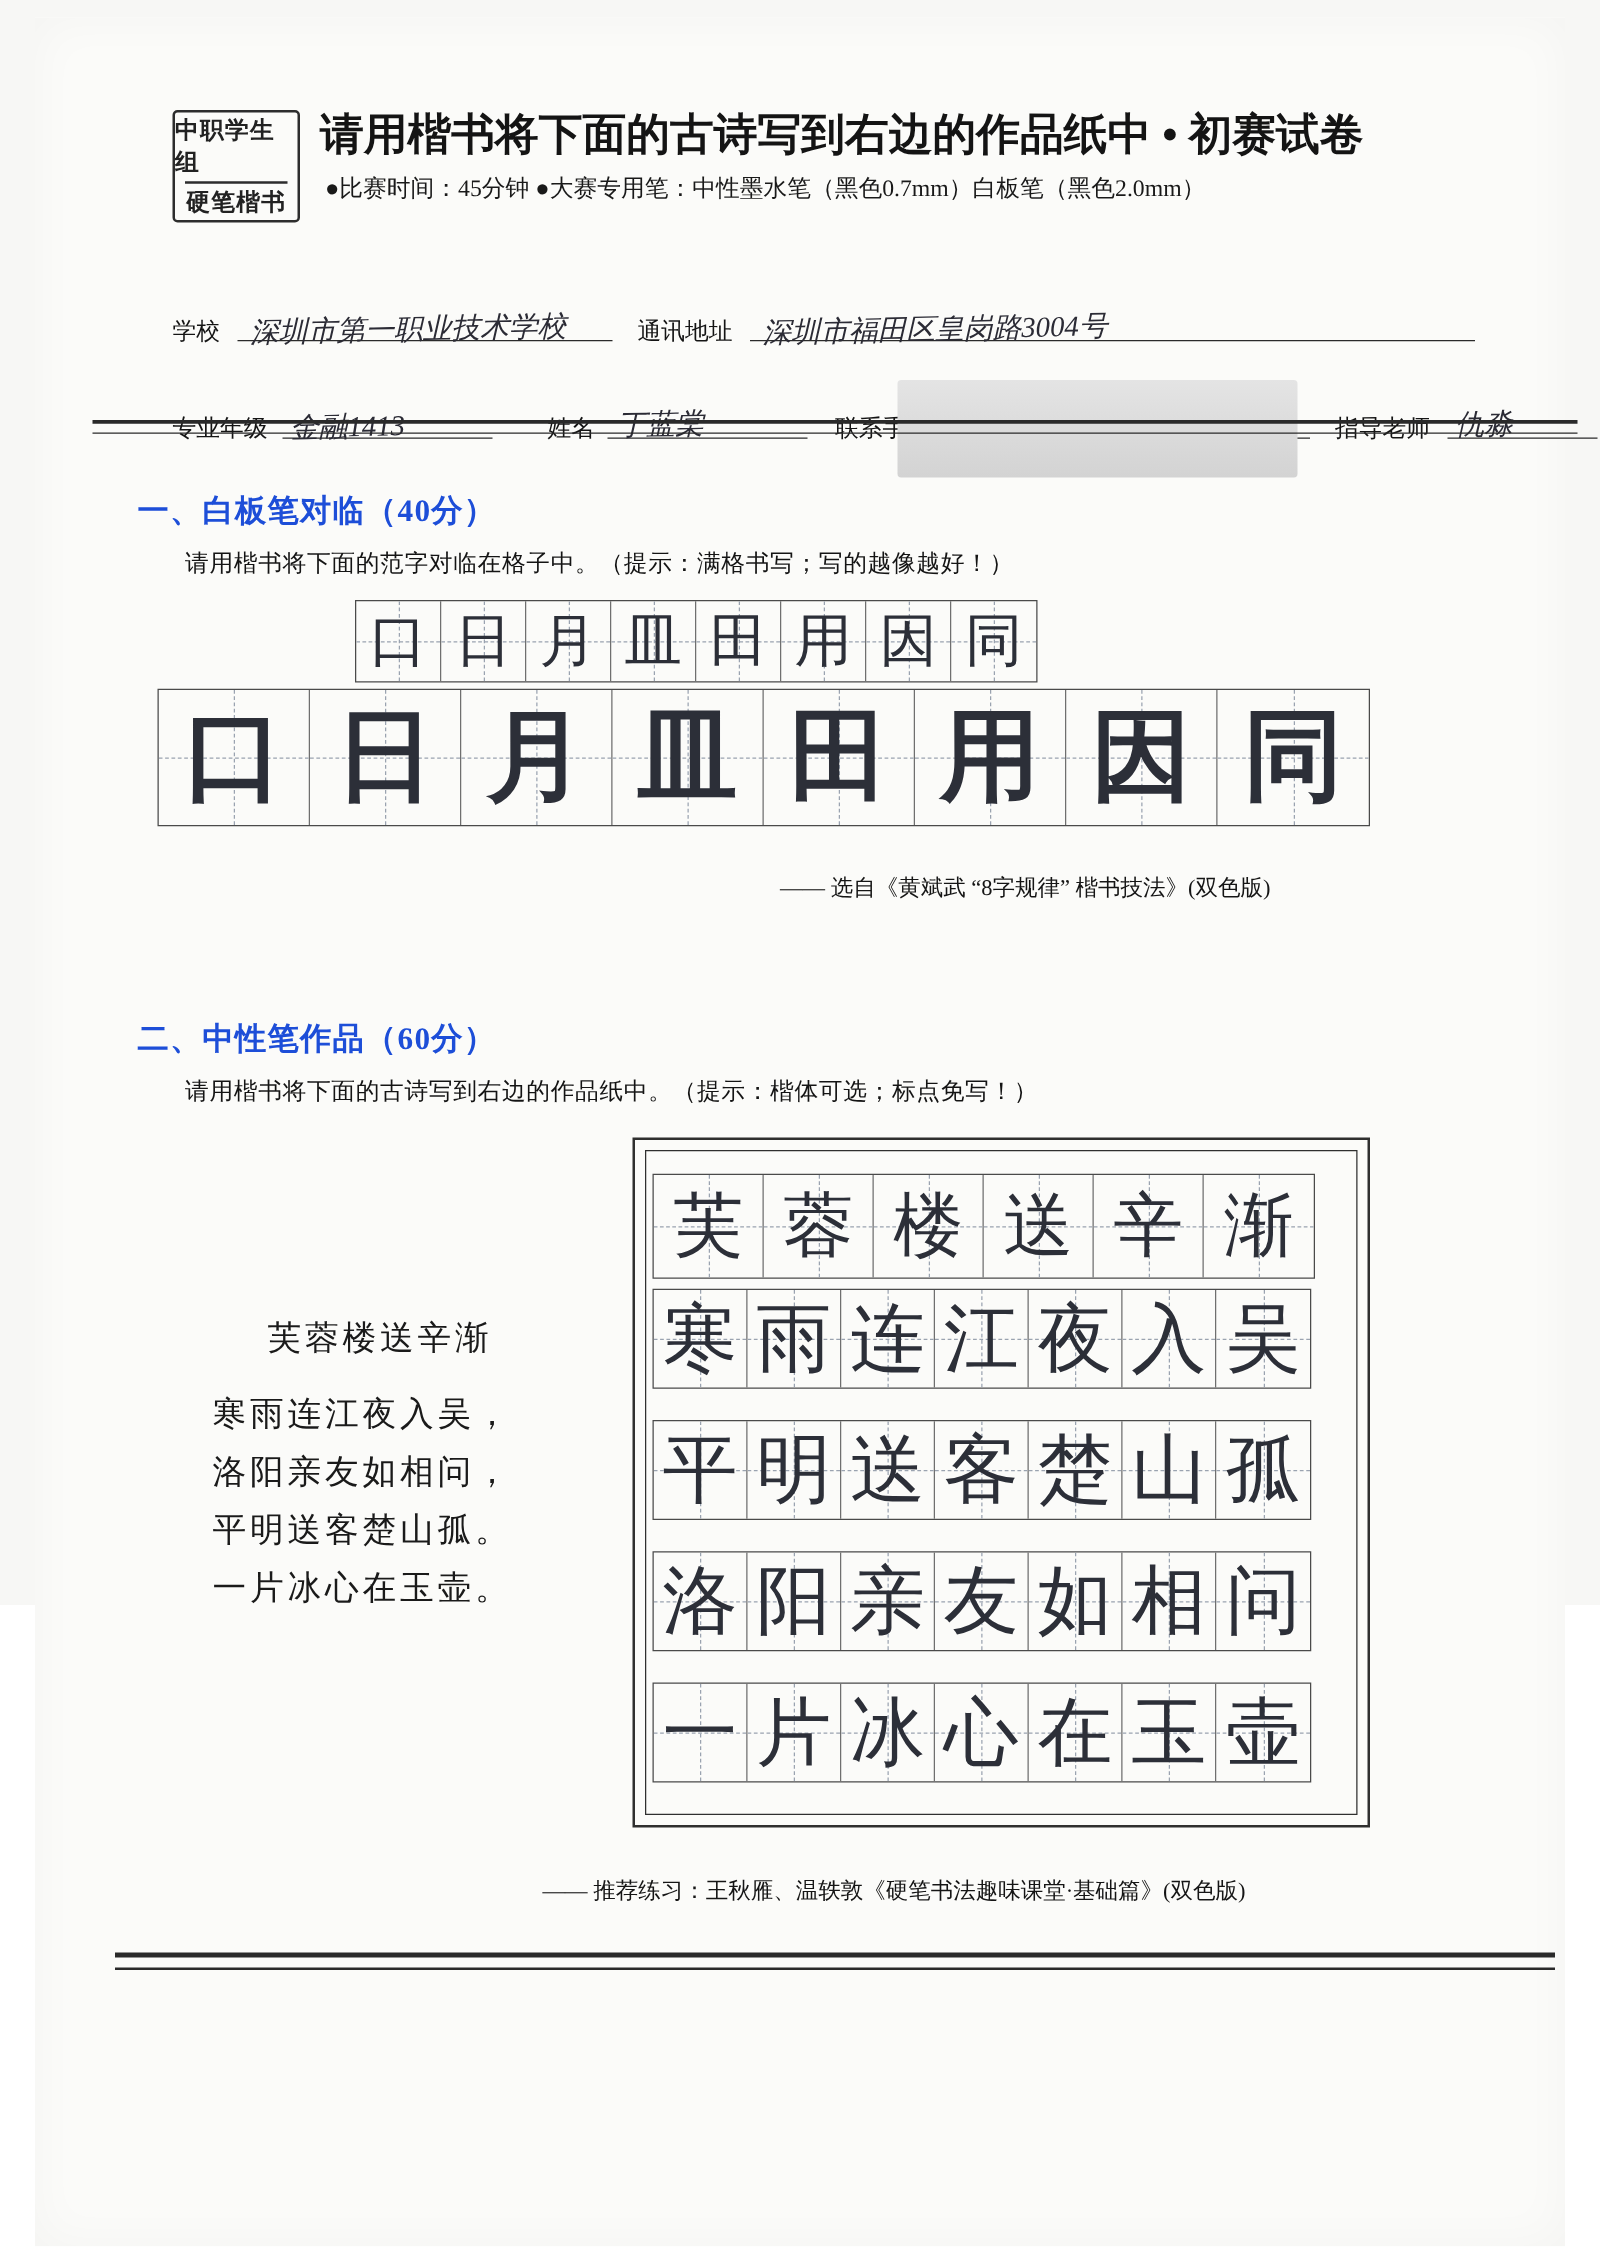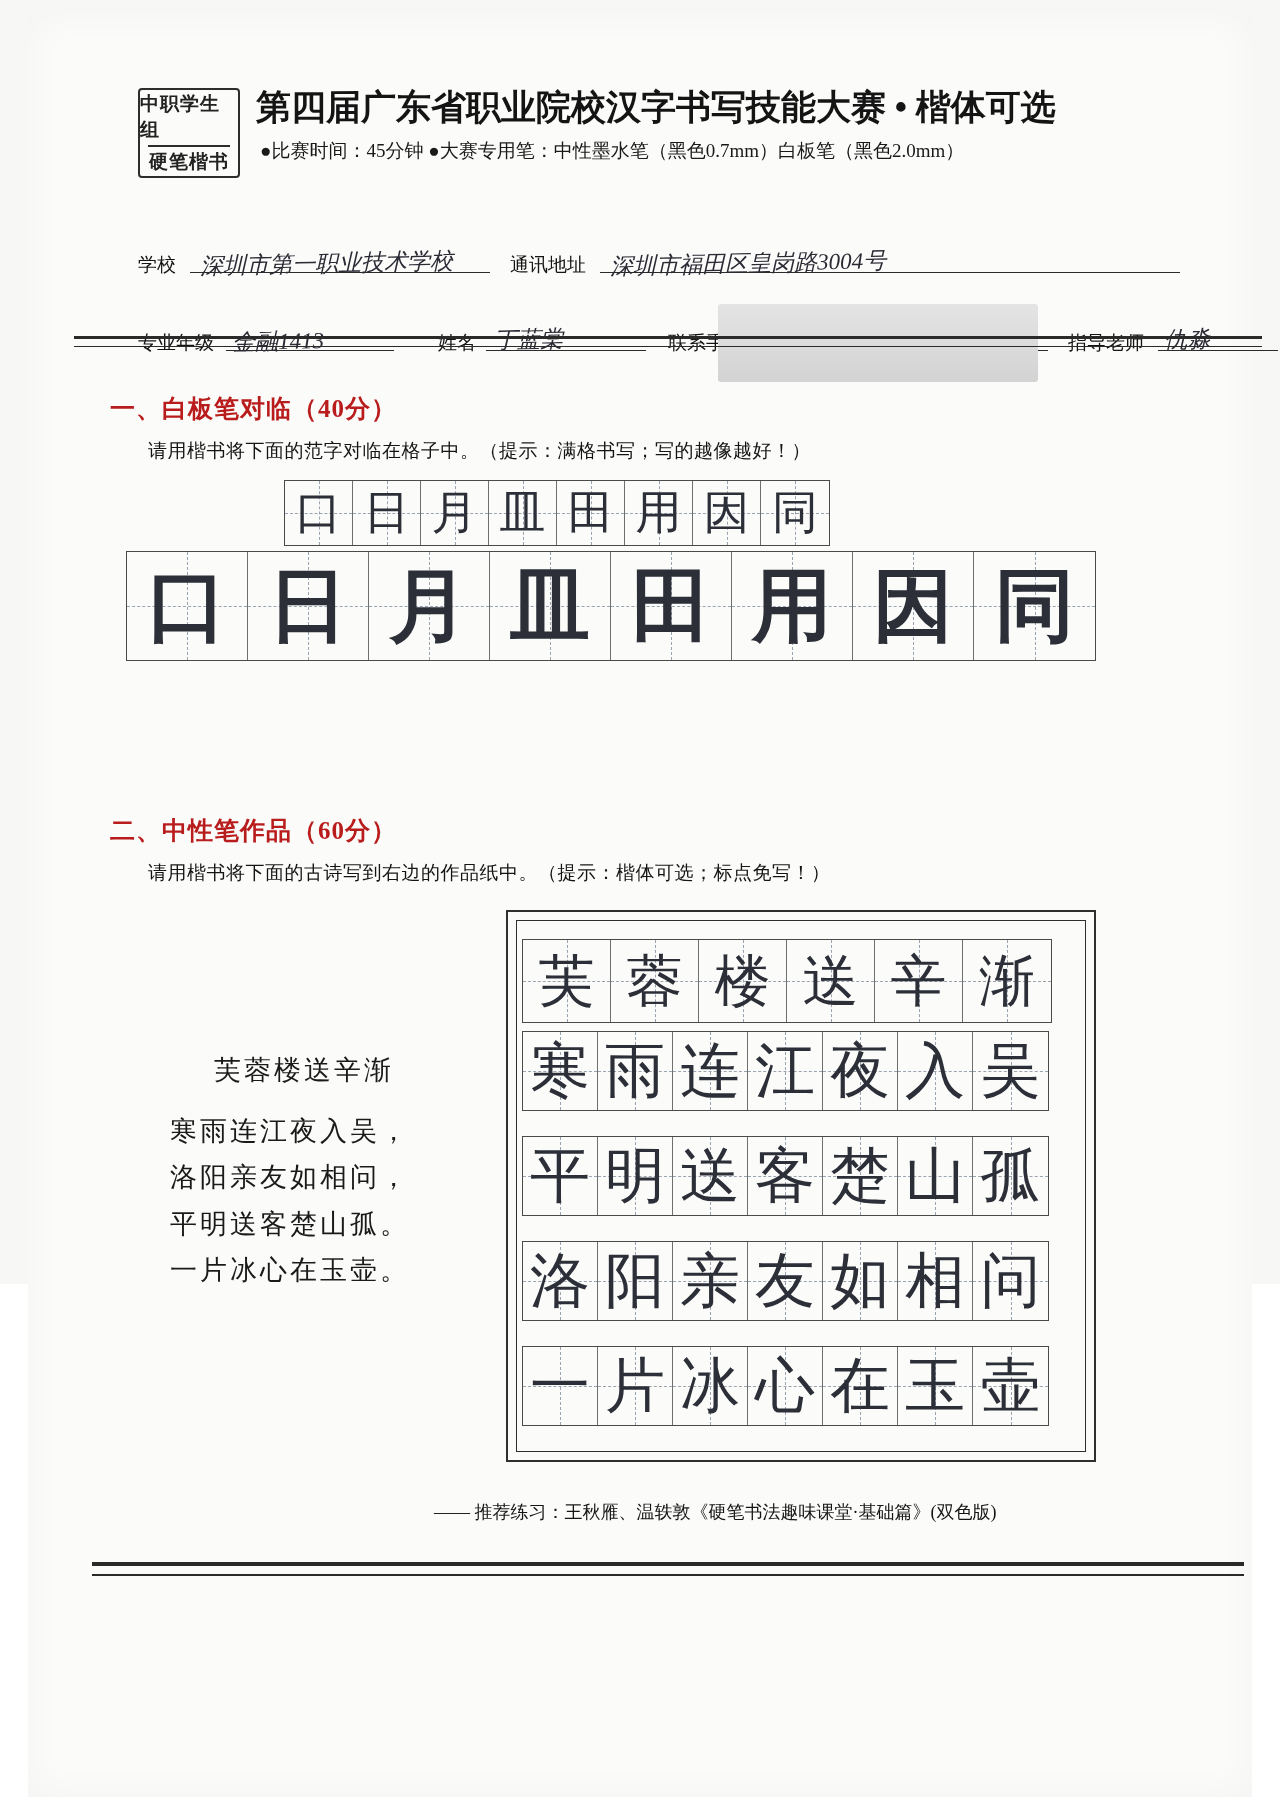--- a/index.html
+++ b/index.html
@@ -133,21 +133,21 @@
     border-bottom: 2px solid #2a2a2a;
   }
 
   
   .sec-title {
     position: absolute;
     font-size: 25px;
     font-weight: bold;
     letter-spacing: 1px;
     white-space: nowrap;
-    color: #b91c1c;
+    color: #1d4ed8;
   }
   .sec-desc {
     position: absolute;
     font-size: 19px;
     letter-spacing: 0.5px;
     white-space: nowrap;
     color: #141414;
   }
 
   
@@ -233,21 +233,21 @@
 
 <div class="page">
   <div class="paper">
 
     <div class="header">
       <div class="stamp-box">
         <div class="stamp-line">中职学生组</div>
         <div class="stamp-rule"></div>
         <div class="stamp-line">硬笔楷书</div>
       </div>
-      <div class="title-main">第四届广东省职业院校汉字书写技能大赛 • 楷体可选</div>
+      <div class="title-main">请用楷书将下面的古诗写到右边的作品纸中 • 初赛试卷</div>
       <div class="title-sub">●比赛时间：45分钟 ●大赛专用笔：中性墨水笔（黑色0.7mm）白板笔（黑色2.0mm）</div>
     </div>
 
     <div class="info">
 
       <div class="info-row">
         <div class="fld fld-label" style="left:0; top:8px;">学校</div>
         <div class="ul" style="left:52px; top:0px; width:300px;"></div>
         <div class="hand" style="left:62px; top:4px;">深圳市第一职业技术学校</div>
 
@@ -327,20 +327,21 @@
           <span class="glyph glyph-lg">用</span>
         </div>
         <div class="cell" style="width: 121px; height: 108px;">
           <span class="glyph glyph-lg">因</span>
         </div>
         <div class="cell" style="width: 121px; height: 108px;">
           <span class="glyph glyph-lg">同</span>
         </div>
       </div>
 
+    <div class="src-note" style="left:596px; top:684px;">—— 选自《黄斌武 “8字规律” 楷书技法》(双色版)</div>
 
     <div class="sec-title" style="left:82px; top:800px;">二、中性笔作品（60分）</div>
     <div class="sec-desc" style="left:120px; top:846px;">请用楷书将下面的古诗写到右边的作品纸中。（提示：楷体可选；标点免写！）</div>
 
     <div class="poem" style="left:142px; top:1038px;">
       <div class="poem-title">芙蓉楼送辛渐</div>
       <div class="poem-line">寒雨连江夜入吴，</div>
       <div class="poem-line">洛阳亲友如相问，</div>
       <div class="poem-line">平明送客楚山孤。</div>
       <div class="poem-line">一片冰心在玉壶。</div>

